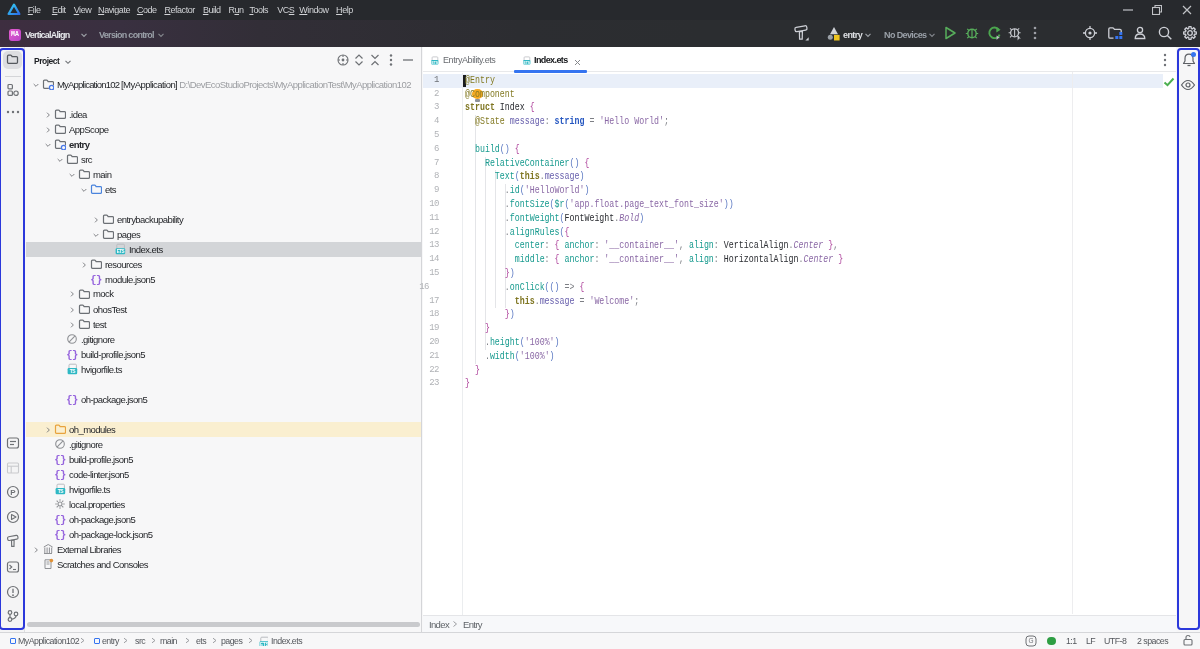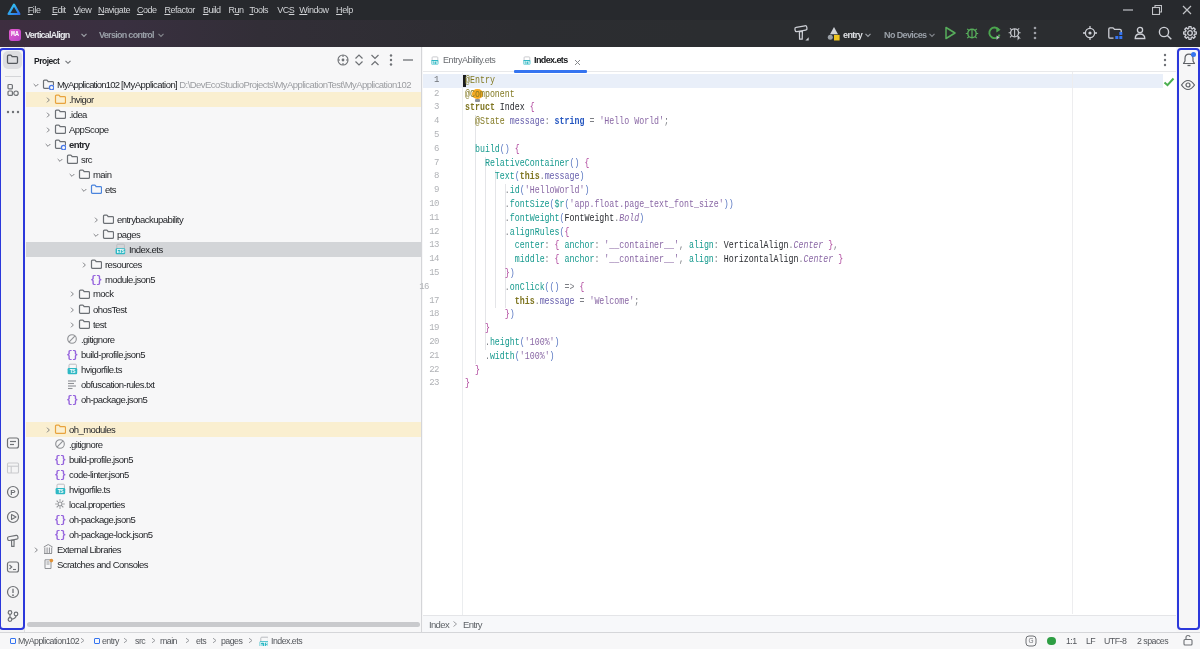--- a/index.html
+++ b/index.html
@@ -254,31 +254,20 @@
         <path d="M1.5 3.2 Q1.5 2.2 2.5 2.2 L4.6 2.2 Q5.2 2.2 5.5 2.7 L6.1 3.6 L10.5 3.6 Q11.5 3.6 11.5 4.6 L11.5 9.3 Q11.5 10.3 10.5 10.3 L2.5 10.3 Q1.5 10.3 1.5 9.3 Z" fill="none" stroke="#6c7075" stroke-width="1.2"></path>
         <circle cx="9.6" cy="9.6" r="2.9" fill="#f7f7f8"></circle>
         <circle cx="9.6" cy="9.6" r="2.2" fill="none" stroke="#4a79e8" stroke-width="1.3"></circle>
       </svg>
       <div class="in" style="left:31px">
         <span style="letter-spacing:-0.8px">MyApplication102&nbsp;</span>
         <span style="font-weight:normal">[MyApplication]&nbsp;</span>
         <span class="gray">D:\DevEcoStudioProjects\MyApplicationTest\MyApplication102</span>
       </div>
     </div>
-    <div class="trow hl-cream" style="top:91.5px">
-      <svg class="chev" style="left:18px" width="8" height="8" viewBox="0 0 12 12">
-        <path d="M4.5 2.5 L8 6 L4.5 9.5" fill="none" stroke="#6e7175" stroke-width="1.3"></path>
-      </svg>
-      <svg class="abs" style="left:28px;top:1.5px" width="12" height="12" viewBox="0 0 12 12">
-        <path d="M1.5 3.2 Q1.5 2.2 2.5 2.2 L4.6 2.2 Q5.2 2.2 5.5 2.7 L6.1 3.6 L10.5 3.6 Q11.5 3.6 11.5 4.6 L11.5 9.3 Q11.5 10.3 10.5 10.3 L2.5 10.3 Q1.5 10.3 1.5 9.3 Z" fill="none" stroke="#e8a33d" stroke-width="1.2"></path>
-      </svg>
-      <div class="in" style="left:43px">
-        <span>.hvigor</span>
-      </div>
-    </div>
     <div class="trow" style="top:106.5px">
       <svg class="chev" style="left:18px" width="8" height="8" viewBox="0 0 12 12">
         <path d="M4.5 2.5 L8 6 L4.5 9.5" fill="none" stroke="#6e7175" stroke-width="1.3"></path>
       </svg>
       <svg class="abs" style="left:28px;top:1.5px" width="12" height="12" viewBox="0 0 12 12">
         <path d="M1.5 3.2 Q1.5 2.2 2.5 2.2 L4.6 2.2 Q5.2 2.2 5.5 2.7 L6.1 3.6 L10.5 3.6 Q11.5 3.6 11.5 4.6 L11.5 9.3 Q11.5 10.3 10.5 10.3 L2.5 10.3 Q1.5 10.3 1.5 9.3 Z" fill="none" stroke="#6c7075" stroke-width="1.2"></path>
       </svg>
       <div class="in" style="left:43px">
         <span>.idea</span>
       </div>
@@ -442,31 +431,20 @@
       </div>
     </div>
     <div class="trow" style="top:361.5px">
       <svg class="abs" style="left:40px;top:1.5px" width="12" height="12" viewBox="0 0 12 12">
         <rect x="3" y="1.2" width="7.4" height="5.2" rx="1" fill="none" stroke="#b9bbc0" stroke-width="1"></rect>
         <rect x="1.6" y="5" width="9.6" height="6.2" rx="1.2" fill="#2eb8c4"></rect>
         <text x="6.4" y="10" font-family="Liberation Sans,sans-serif" font-size="5" font-weight="bold" fill="#fff" text-anchor="middle">TS</text>
       </svg>
       <div class="in" style="left:55px">
         <span>hvigorfile.ts</span>
-      </div>
-    </div>
-    <div class="trow" style="top:376.5px">
-      <svg class="abs" style="left:40px;top:1.5px" width="12" height="12" viewBox="0 0 12 12">
-        <line x1="2" y1="3" x2="10" y2="3" stroke="#8f9195" stroke-width="1.1"></line>
-        <line x1="2" y1="5.5" x2="8" y2="5.5" stroke="#8f9195" stroke-width="1.1"></line>
-        <line x1="2" y1="8" x2="10" y2="8" stroke="#8f9195" stroke-width="1.1"></line>
-        <line x1="2" y1="10.5" x2="6.5" y2="10.5" stroke="#8f9195" stroke-width="1.1"></line>
-      </svg>
-      <div class="in" style="left:55px">
-        <span>obfuscation-rules.txt</span>
       </div>
     </div>
     <div class="trow" style="top:391.5px">
       <svg class="abs" style="left:40px;top:1.5px" width="12" height="12" viewBox="0 0 12 12">
         <text x="6" y="9.5" font-family="Liberation Mono,monospace" font-size="10.5" font-weight="bold" fill="#9664dd" text-anchor="middle">{}</text>
       </svg>
       <div class="in" style="left:55px">
         <span>oh-package.json5</span>
       </div>
     </div>

